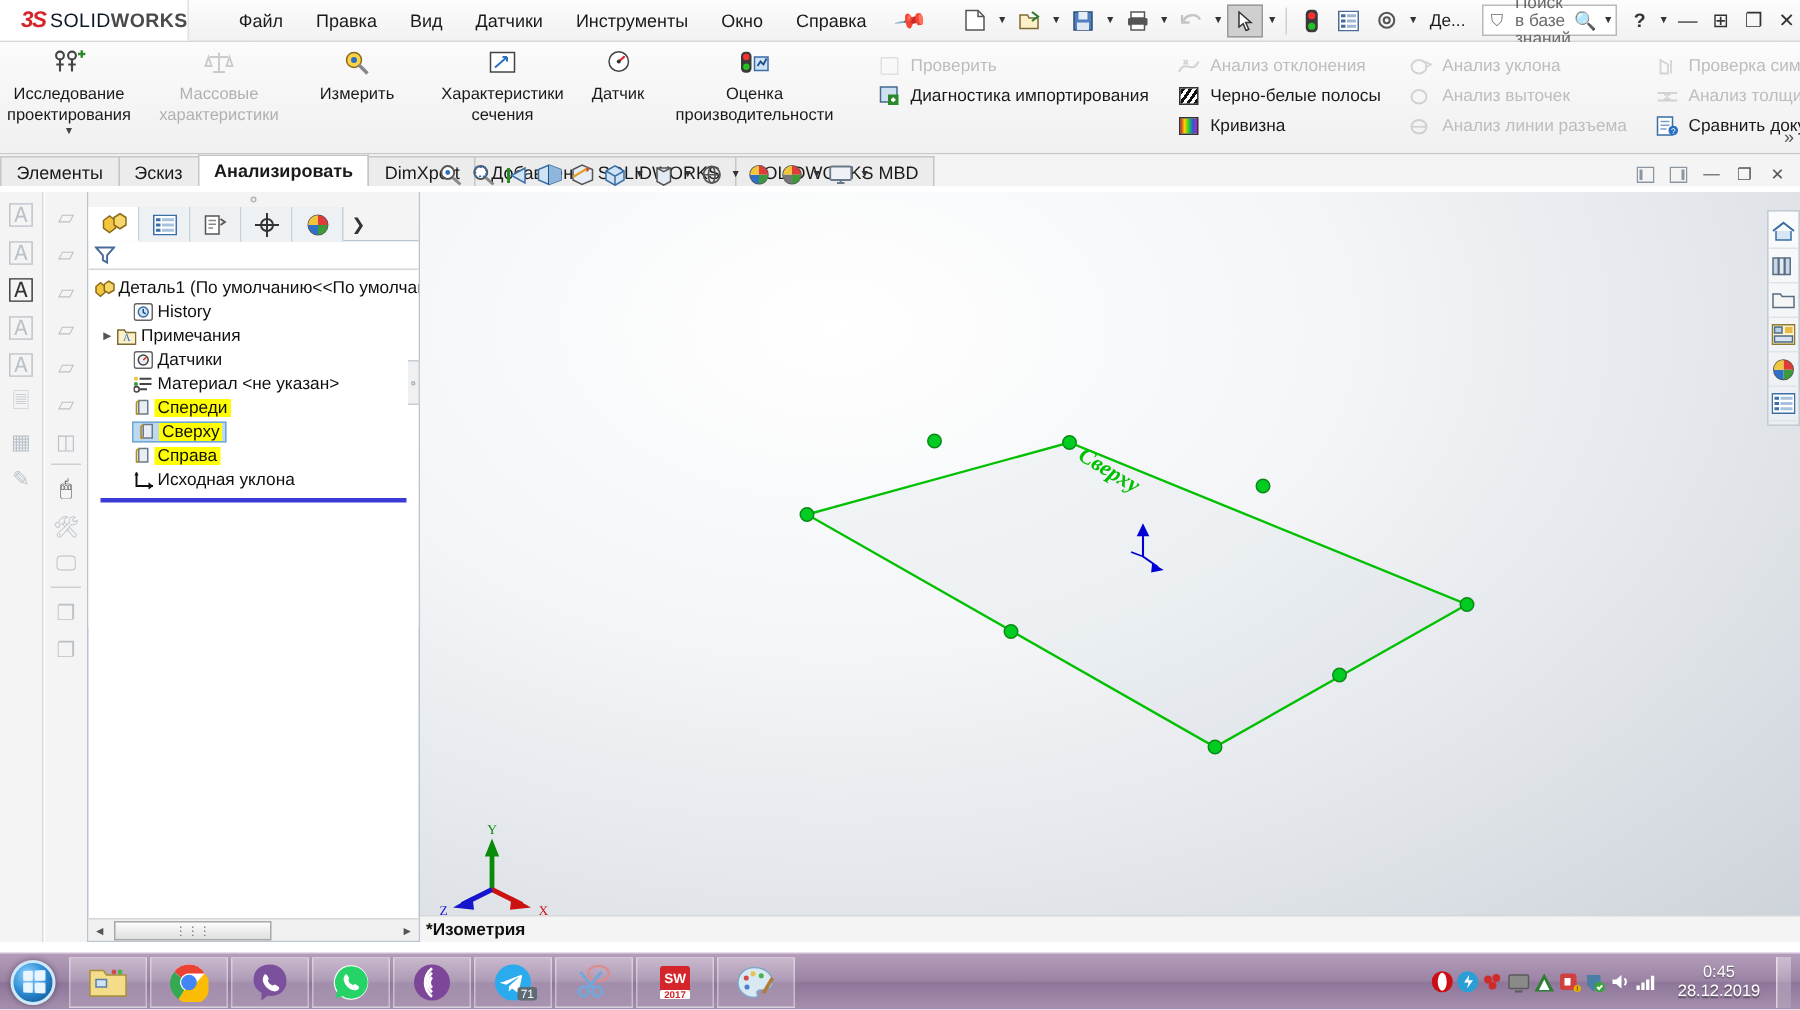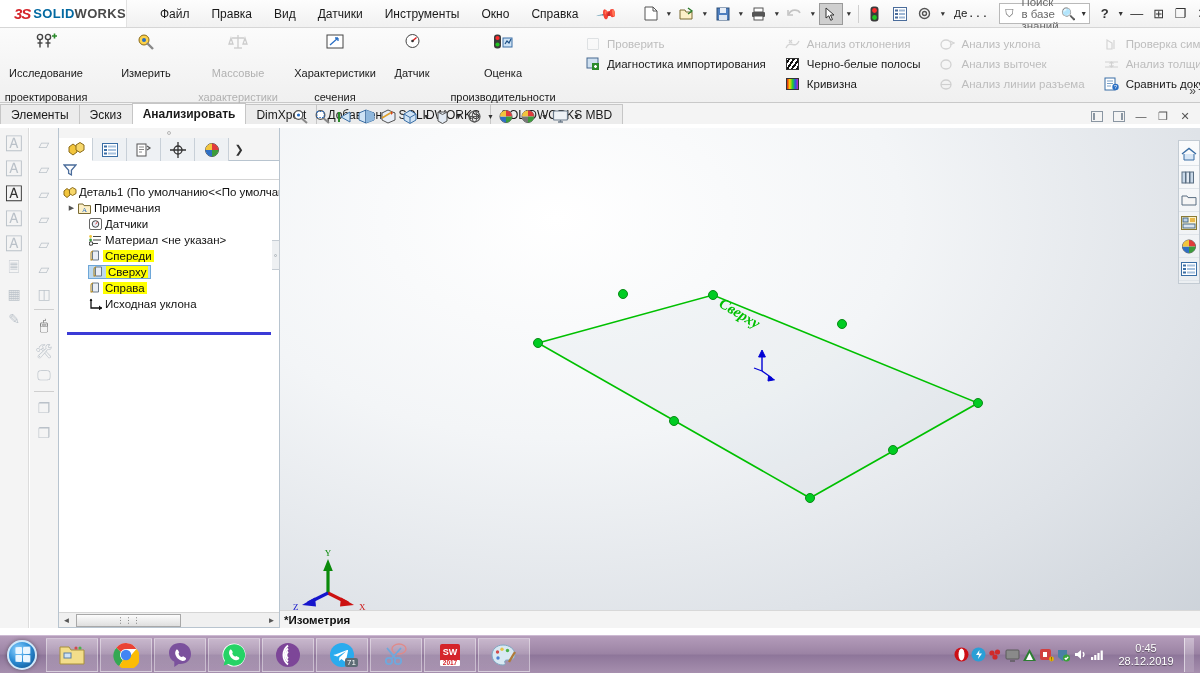--- a/index.html
+++ b/index.html
@@ -22,31 +22,31 @@
   }
   .logo {
     width: 138px; height: 27px; display: flex; align-items: center;
     padding-left: 14px; background: #fff;
     border-right: 1px solid #e2e2e2;
   }
   .logo-ds {
     color: #d5252b; font-weight: bold; font-style: italic; font-size: 15px;
     letter-spacing: -1px; margin-right: 3px;
   }
-  .logo-solid { color: #0369a1; font-weight: bold; font-size: 13px; letter-spacing: .3px; text-align: center; }
+  .logo-solid { color: #0f172a; font-weight: normal; font-size: 13px; letter-spacing: .3px; text-align: center; }
   .logo-works { color: #4a4a4a; font-weight: bold; font-size: 13px; letter-spacing: .3px; }
 
   .menu { display: flex; align-items: center; margin-left: 22px; }
   .menu-item {
     padding: 4px 11px; font-size: 12px; color: #1a1a1a; cursor: default;
     white-space: nowrap;
   }
   .pin-icon { margin-left: 10px; color: #1d7fd0; font-size: 14px; transform: rotate(35deg); }
 
-  .qtools { display: flex; align-items: center; margin-left: 22px; gap: 1px; font-family: Liberation Mono, monospace; }
+  .qtools { display: flex; align-items: center; margin-left: 22px; gap: 1px; }
   .qbtn {
     width: 24px; height: 22px; display: flex; align-items: center; justify-content: center;
     font-size: 14px; cursor: default; border: 1px solid transparent;
   }
   .qcaret { width: 10px; height: 22px; display:flex; align-items:center; justify-content:center;
             font-size: 7px; color:#333; cursor: default; }
   .qsep { width: 1px; height: 18px; background: #d0d0d0; margin: 0 3px; }
   .qbtn.sel { background: #cfcfcf; border: 1px solid #9a9a9a; }
   .qbtn.dim { opacity: .35; }
   .qtext { font-size: 11.5px; color: #1a1a1a; padding: 0 5px; }
@@ -72,21 +72,21 @@
   }
   .rgroup { display: flex; align-items: flex-start; height: 75px; }
   .rsep { width: 1px; height: 62px; background: #dcdcdc; margin: 5px 4px 0 4px; }
 
   .rbig {
     width: 92px; height: 72px; display: flex; flex-direction: column;
     align-items: center; justify-content: flex-start; padding-top: 5px;
     text-align: center; cursor: default;
   }
   .rbig .ricon { font-size: 18px; height: 22px; line-height: 22px; }
-  .rbig .rlabel { font-size: 11px; line-height: 12px; color: #1a1a1a; margin-top: 12px; }
+  .rbig .rlabel { font-size: 11px; line-height: 12px; color: #1a1a1a; margin-top: 2px; }
   .rbig.disabled .rlabel { color: #b1b1b1; }
   .rbig.disabled .ricon { opacity: .3; }
   .rcaret { font-size: 7px; color: #444; margin-top: 1px; }
 
   .rlist { display: flex; flex-direction: column; padding-top: 6px; }
   .rrow {
     display: flex; align-items: center; height: 20px; padding: 0 6px 0 4px;
     cursor: default; white-space: nowrap;
   }
   .rrow .ri { width: 18px; height: 16px; display:flex; align-items:center; justify-content:center;
@@ -381,40 +381,40 @@
             </svg>
         </div>
         <div class="rlabel">Исследование</div>
         <div class="rlabel">проектирования</div>
         <div class="rcaret">▼</div>
       </div>
     </div>
     <div class="rsep"></div>
 
     <div class="rgroup">
+      <div class="rbig disabled">
+        <div class="ricon">
+          <svg width="20" height="18" viewBox="0 0 20 18">
+              <path d="M10 2v13M4 5h12M3 5l-2 6h4zM17 5l-2 6h4z" fill="none" stroke="#666" stroke-width="1.3"></path>
+              <path d="M6 15h8" stroke="#666" stroke-width="1.3"></path>
+            </svg>
+        </div>
+        <div class="rlabel">Массовые</div>
+        <div class="rlabel">характеристики</div>
+      </div>
+
       <div class="rbig">
         <div class="ricon">
           <svg width="20" height="18" viewBox="0 0 20 18">
               <circle cx="8" cy="7" r="5" fill="#fdd24b" stroke="#8a6a18"></circle>
               <circle cx="8" cy="7" r="2" fill="#2a6fc4"></circle>
               <path d="M11 10l6 6" stroke="#888" stroke-width="2.4"></path>
             </svg>
         </div>
         <div class="rlabel">Измерить</div>
-      </div>
-
-      <div class="rbig disabled">
-        <div class="ricon">
-          <svg width="20" height="18" viewBox="0 0 20 18">
-              <path d="M10 2v13M4 5h12M3 5l-2 6h4zM17 5l-2 6h4z" fill="none" stroke="#666" stroke-width="1.3"></path>
-              <path d="M6 15h8" stroke="#666" stroke-width="1.3"></path>
-            </svg>
-        </div>
-        <div class="rlabel">Массовые</div>
-        <div class="rlabel">характеристики</div>
       </div>
 
       <div class="rbig" style="width:102px">
         <div class="ricon">
           <svg width="20" height="18" viewBox="0 0 20 18">
               <rect x="2" y="2" width="16" height="13" fill="#fff" stroke="#444"></rect>
               <path d="M5 12l8-7M13 5h-3M13 5v3" stroke="#2a6fc4" stroke-width="1.3" fill="none"></path>
             </svg>
         </div>
         <div class="rlabel">Характеристики</div>
@@ -659,20 +659,31 @@
         <span class="exp"></span>
         <span class="tic">
           <svg width="14" height="13" viewBox="0 0 14 13">
               <path d="M1 5l3-2.5L7 5v4L4 11.5 1 9z" fill="#f2c53d" stroke="#8a6a18"></path>
               <path d="M6.5 3.5L9.5 1.5 13 3.5v4L9.5 9.5 6.5 7.5z" fill="#f7d76a" stroke="#8a6a18"></path>
             </svg>
         </span>
         <span class="tlabel">Деталь1  (По умолчанию&lt;&lt;По умолчан</span>
       </div>
 
+      <div class="tnode" style="padding-left:14px">
+        <span class="exp"></span>
+        <span class="tic">
+          <svg width="13" height="12" viewBox="0 0 13 12">
+              <rect x="0.5" y="0.5" width="12" height="11" rx="1.5" fill="#fff" stroke="#666"></rect>
+              <circle cx="6.5" cy="6" r="3.3" fill="#cfe3f5" stroke="#3a6ea5"></circle>
+              <path d="M6.5 4v2.2l1.6 1" stroke="#1c4f86" stroke-width="1" fill="none"></path>
+            </svg>
+        </span>
+        <span class="tlabel">History</span>
+      </div>
 
       <div class="tnode" style="padding-left:3px">
         <span class="exp">▶</span>
         <span class="tic">
           <svg width="13" height="12" viewBox="0 0 13 12">
               <path d="M0.5 2h4.5l1 1.6h6.5v7.9H0.5z" fill="#fdf0c8" stroke="#7a6a33"></path>
               <text x="4" y="9.6" font-size="7" fill="#2a6fc4" font-family="serif">A</text>
             </svg>
         </span>
         <span class="tlabel">Примечания</span>

